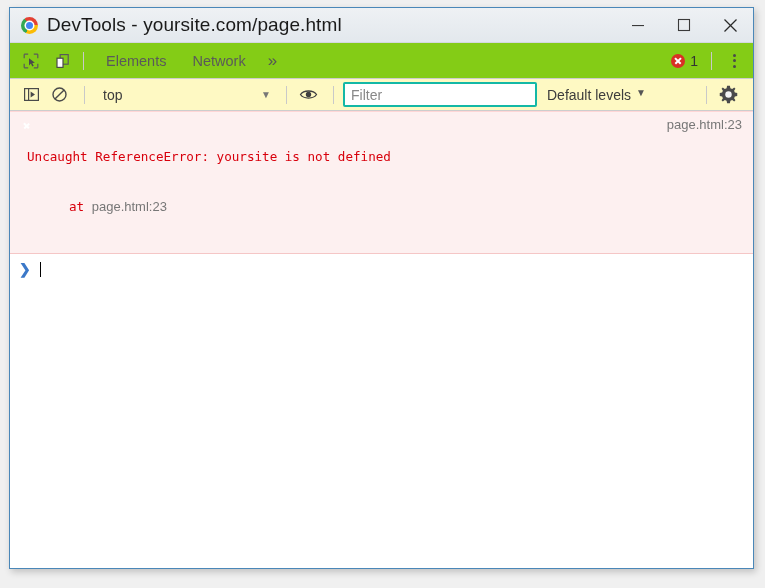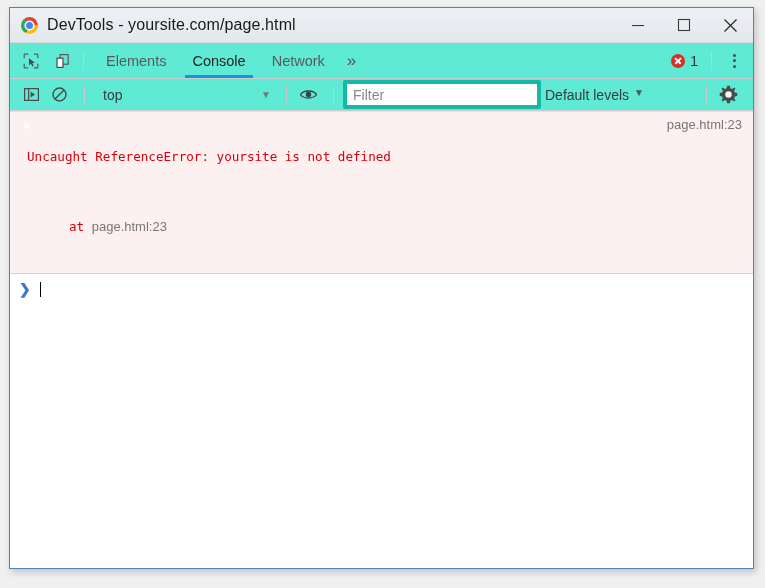--- a/index.html
+++ b/index.html
@@ -57,21 +57,21 @@
     content: "";
     position: absolute;
     left: 50%; top: 50%;
     width: 7px; height: 7px;
     margin: -3.5px 0 0 -3.5px;
     border-radius: 50%;
     background: #4285f4;
     box-shadow: 0 0 0 1.5px #ffffff;
   }
   .title-text {
-    font-size: 16px;
+    font-size: 19px;
     color: #1a1a1a;
     white-space: nowrap;
     letter-spacing: 0.1px;
   }
   .win-controls {
     position: absolute;
     right: 0; top: 0;
     height: 34px;
     display: flex;
     align-items: center;
@@ -81,21 +81,21 @@
     height: 34px;
     display: flex;
     align-items: center;
     justify-content: center;
   }
   .win-btn svg { display: block; }
 
   
   .tabbar {
     height: 35px;
-    background: #5eead4;
+    background: #84cc16;
     border-bottom: 1px solid #cdcdcd;
     display: flex;
     align-items: stretch;
     flex: 0 0 auto;
     position: relative;
     text-align: right;
   }
   .tool-icons {
     display: flex;
     align-items: center;
@@ -192,21 +192,21 @@
   .tabbar-right {
     margin-left: auto;
     display: flex;
     align-items: center;
     padding-right: 6px;
   }
 
   
   .consolebar {
     height: 31px;
-    background: #5eead4;
+    background: #fef9c3;
     border-bottom: 1px solid #cdcdcd;
     display: flex;
     align-items: center;
     flex: 0 0 auto;
     padding-left: 9px;
   }
   .cbtn {
     width: 24px; height: 24px;
     display: flex; align-items: center; justify-content: center;
     margin-right: 4px;
@@ -222,28 +222,28 @@
   }
   .ctx-select .caret {
     margin-left: auto;
     font-size: 10px;
     color: #777;
   }
   .filter-input {
     width: 178px;
     height: 21px;
     background: #ffffff;
-    border: 4px solid #14b8a6;
+    border: 2px solid #14b8a6;
     border-radius: 2px;
     font-size: 14px;
     color: #888888;
     padding: 0 6px;
     display: flex;
     align-items: center;
-    margin-right: 4px;
+    margin-right: 10px;
   }
   .levels {
     font-size: 14px;
     color: #3c3c3c;
     display: flex;
     align-items: flex-start;
     gap: 5px;
     white-space: nowrap;
   }
   .levels .caret { font-size: 10px; color: #555; }
@@ -283,21 +283,21 @@
   .error-icon .err-dot::after {
     left: 2.8px; top: 5.7px; width: 7.4px; height: 1.5px;
   }
   .error-text {
     font-family: "DejaVu Sans Mono", "Liberation Mono", monospace;
     font-size: 12.6px;
     line-height: 16.5px;
     color: #d8000c;
     white-space: pre;
   }
-  .error-text .at-line { padding-left: 42px; margin-top: 20px; }
+  .error-text .at-line { padding-left: 42px; }
   .error-text .at-kw { color: #d8000c; }
   .error-text .src {
     color: #777777;
     font-family: "Liberation Sans", sans-serif;
     font-size: 13px;
   }
   .error-link {
     position: absolute;
     right: 11px;
     top: 5px;
@@ -367,21 +367,20 @@
       <div class="tool-btn">
         <svg width="18" height="18" viewBox="0 0 18 18">
           <rect x="6.2" y="2.6" width="8" height="9.6" fill="none" stroke="#5a5a5a" stroke-width="1.2"></rect>
           <rect x="3" y="6.2" width="6" height="9.2" fill="#ffffff" stroke="#4a4a4a" stroke-width="1.2"></rect>
         </svg>
       </div>
     </div>
     <div class="vsep"></div>
     <div class="tabs">
       <div class="tab">Elements</div>
-      <div class="tab active">Console</div>
       <div class="tab">Network</div>
       <div class="tab-overflow">»</div>
     </div>
     <div class="tabbar-right">
       <div class="err-badge">
         <span class="err-dot"></span>
         <span class="err-count">1</span>
       </div>
       <div class="vsep"></div>
       <div class="kebab">

